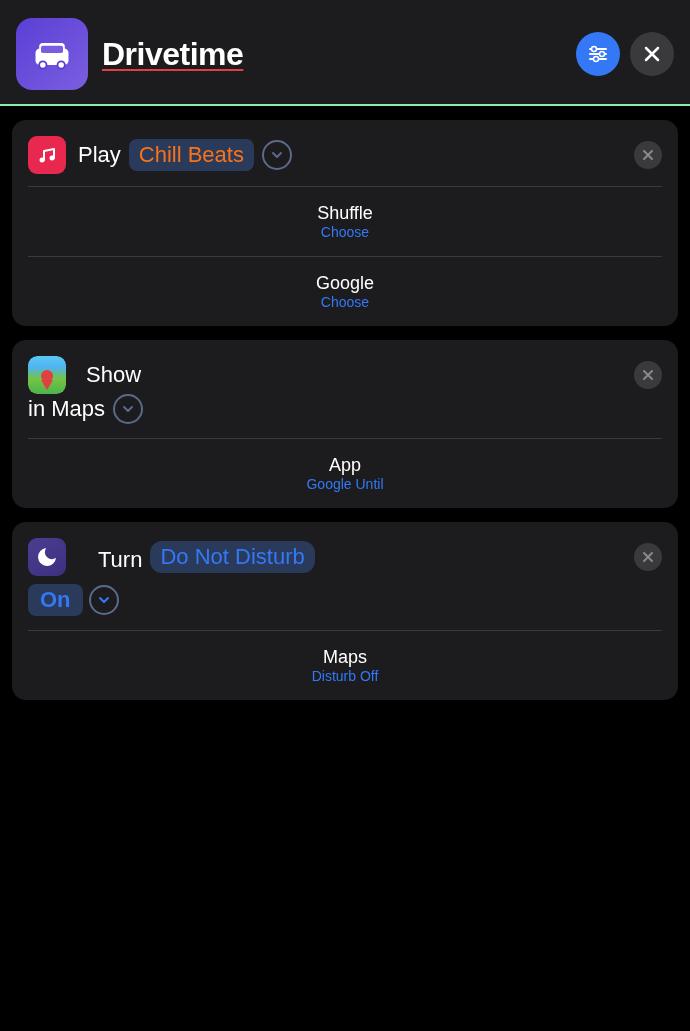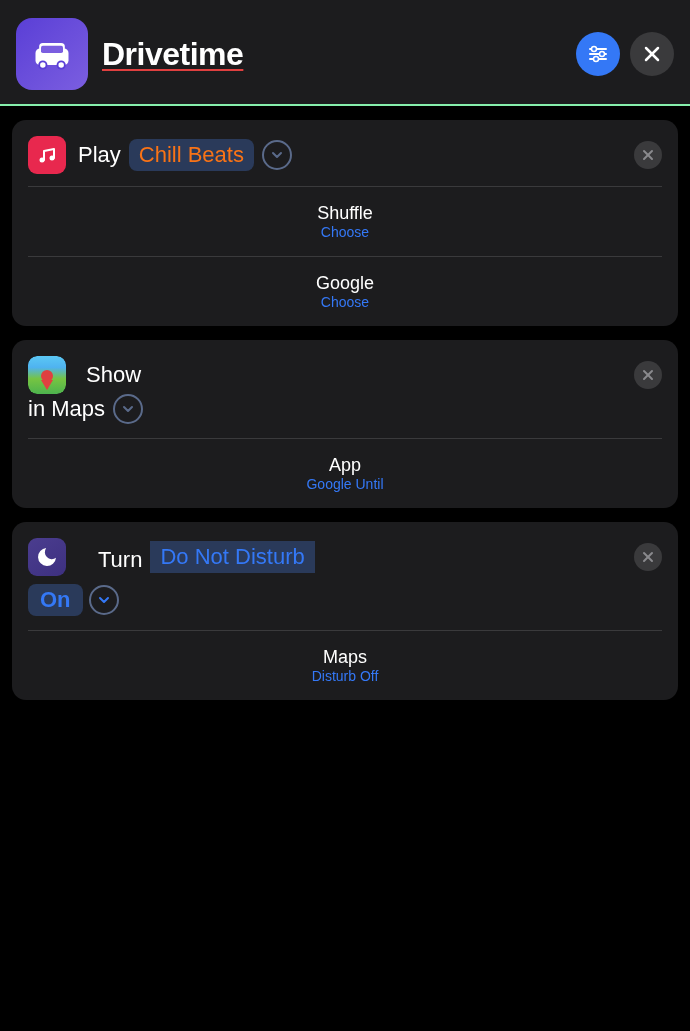--- a/index.html
+++ b/index.html
@@ -150,21 +150,21 @@
       padding: 3px 10px;
       border-radius: 8px;
     }
 
     .action-param-dnd {
       font-size: 22px;
       font-weight: 500;
       color: #3478f6;
       background: #2a3a5a;
       padding: 3px 10px;
-      border-radius: 0;
+      border-radius: 12px;
     }
 
     .action-param-on {
       font-size: 22px;
       font-weight: 600;
       color: #3478f6;
       background: #2a3a5a;
       padding: 3px 12px;
       border-radius: 8px;
     }

